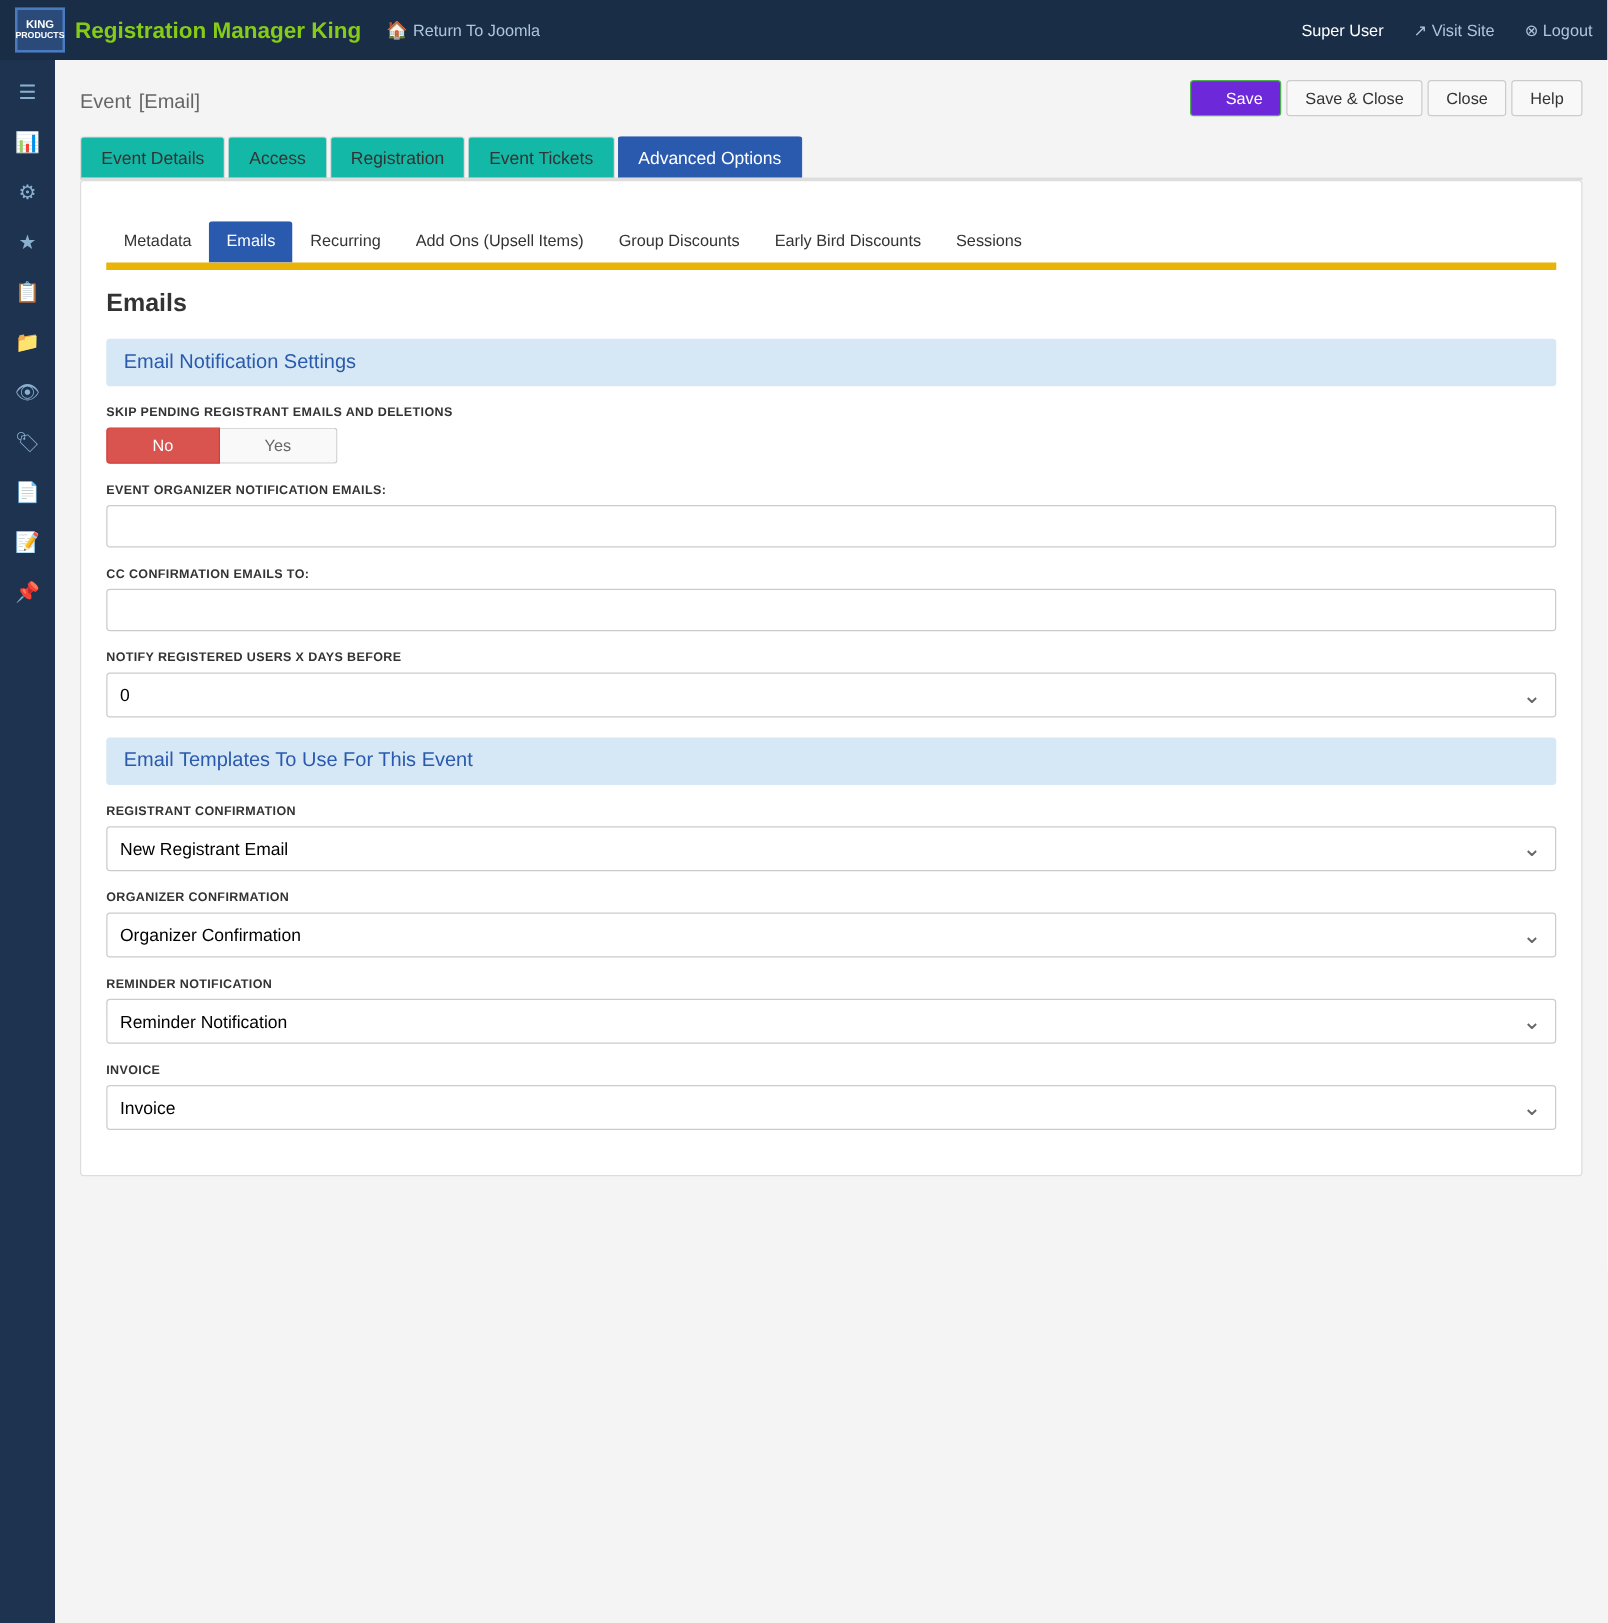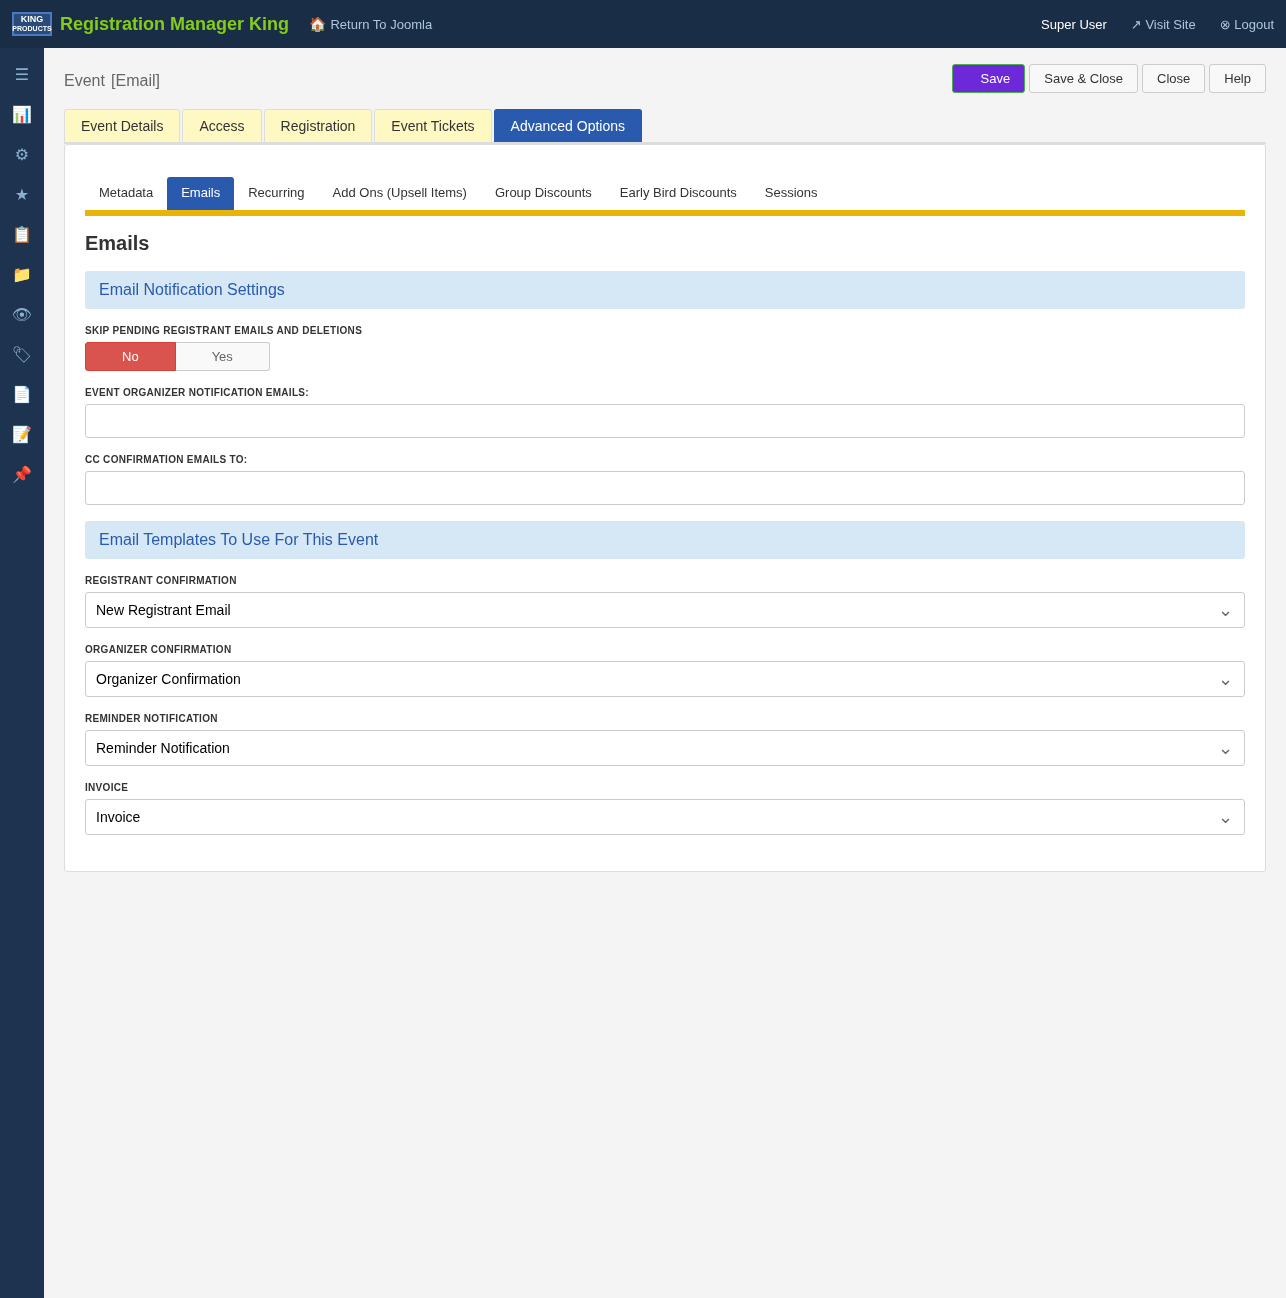--- a/index.html
+++ b/index.html
@@ -17,21 +17,21 @@
     }
     .navbar-brand {
       display: flex;
       align-items: center;
       gap: 8px;
       color: #fff;
       text-decoration: none;
     }
     .navbar-logo {
       width: 40px;
-      height: 24px;
+      height: 36px;
       background: #2a4a7a;
       border: 2px solid #4a7abf;
       display: flex;
       align-items: center;
       justify-content: center;
       font-size: 10px;
       font-weight: bold;
       color: #fff;
       flex-direction: column;
     }
@@ -121,21 +121,21 @@
     .tabs-primary {
       display: flex;
       border-bottom: 2px solid #ddd;
       margin-bottom: 0;
     }
     .tab-primary {
       padding: 8px 16px;
       cursor: pointer;
       border: 1px solid #ddd;
       border-bottom: none;
-      background: #fef9c3;
+      background: #14b8a6;
       color: #333;
       margin-right: 2px;
       font-size: 14px;
       border-radius: 3px 3px 0 0;
     }
     .tab-primary.active {
       background: #2a5aad;
       color: #fff;
       border-color: #2a5aad;
     }
@@ -340,20 +340,34 @@
       <div class="field-group">
         <div class="field-label">EVENT ORGANIZER NOTIFICATION EMAILS:</div>
         <input type="text" class="field-input" value="" style="">
       </div>
 
       <div class="field-group">
         <div class="field-label">CC CONFIRMATION EMAILS TO:</div>
         <input type="text" class="field-input" value="" style="">
       </div>
 
+      <div class="field-group">
+        <div class="field-label">NOTIFY REGISTERED USERS X DAYS BEFORE</div>
+        <div class="select-wrapper">
+          <select>
+            <option value="0" selected="">0</option>
+            <option value="1">1</option>
+            <option value="2">2</option>
+            <option value="3">3</option>
+            <option value="5">5</option>
+            <option value="7">7</option>
+            <option value="14">14</option>
+          </select>
+        </div>
+      </div>
 
       <div class="section-header">Email Templates To Use For This Event</div>
 
       <div class="field-group">
         <div class="field-label">REGISTRANT CONFIRMATION</div>
         <div class="select-wrapper">
           <select>
             <option value="new_registrant" selected="">New Registrant Email</option>
           </select>
         </div>

